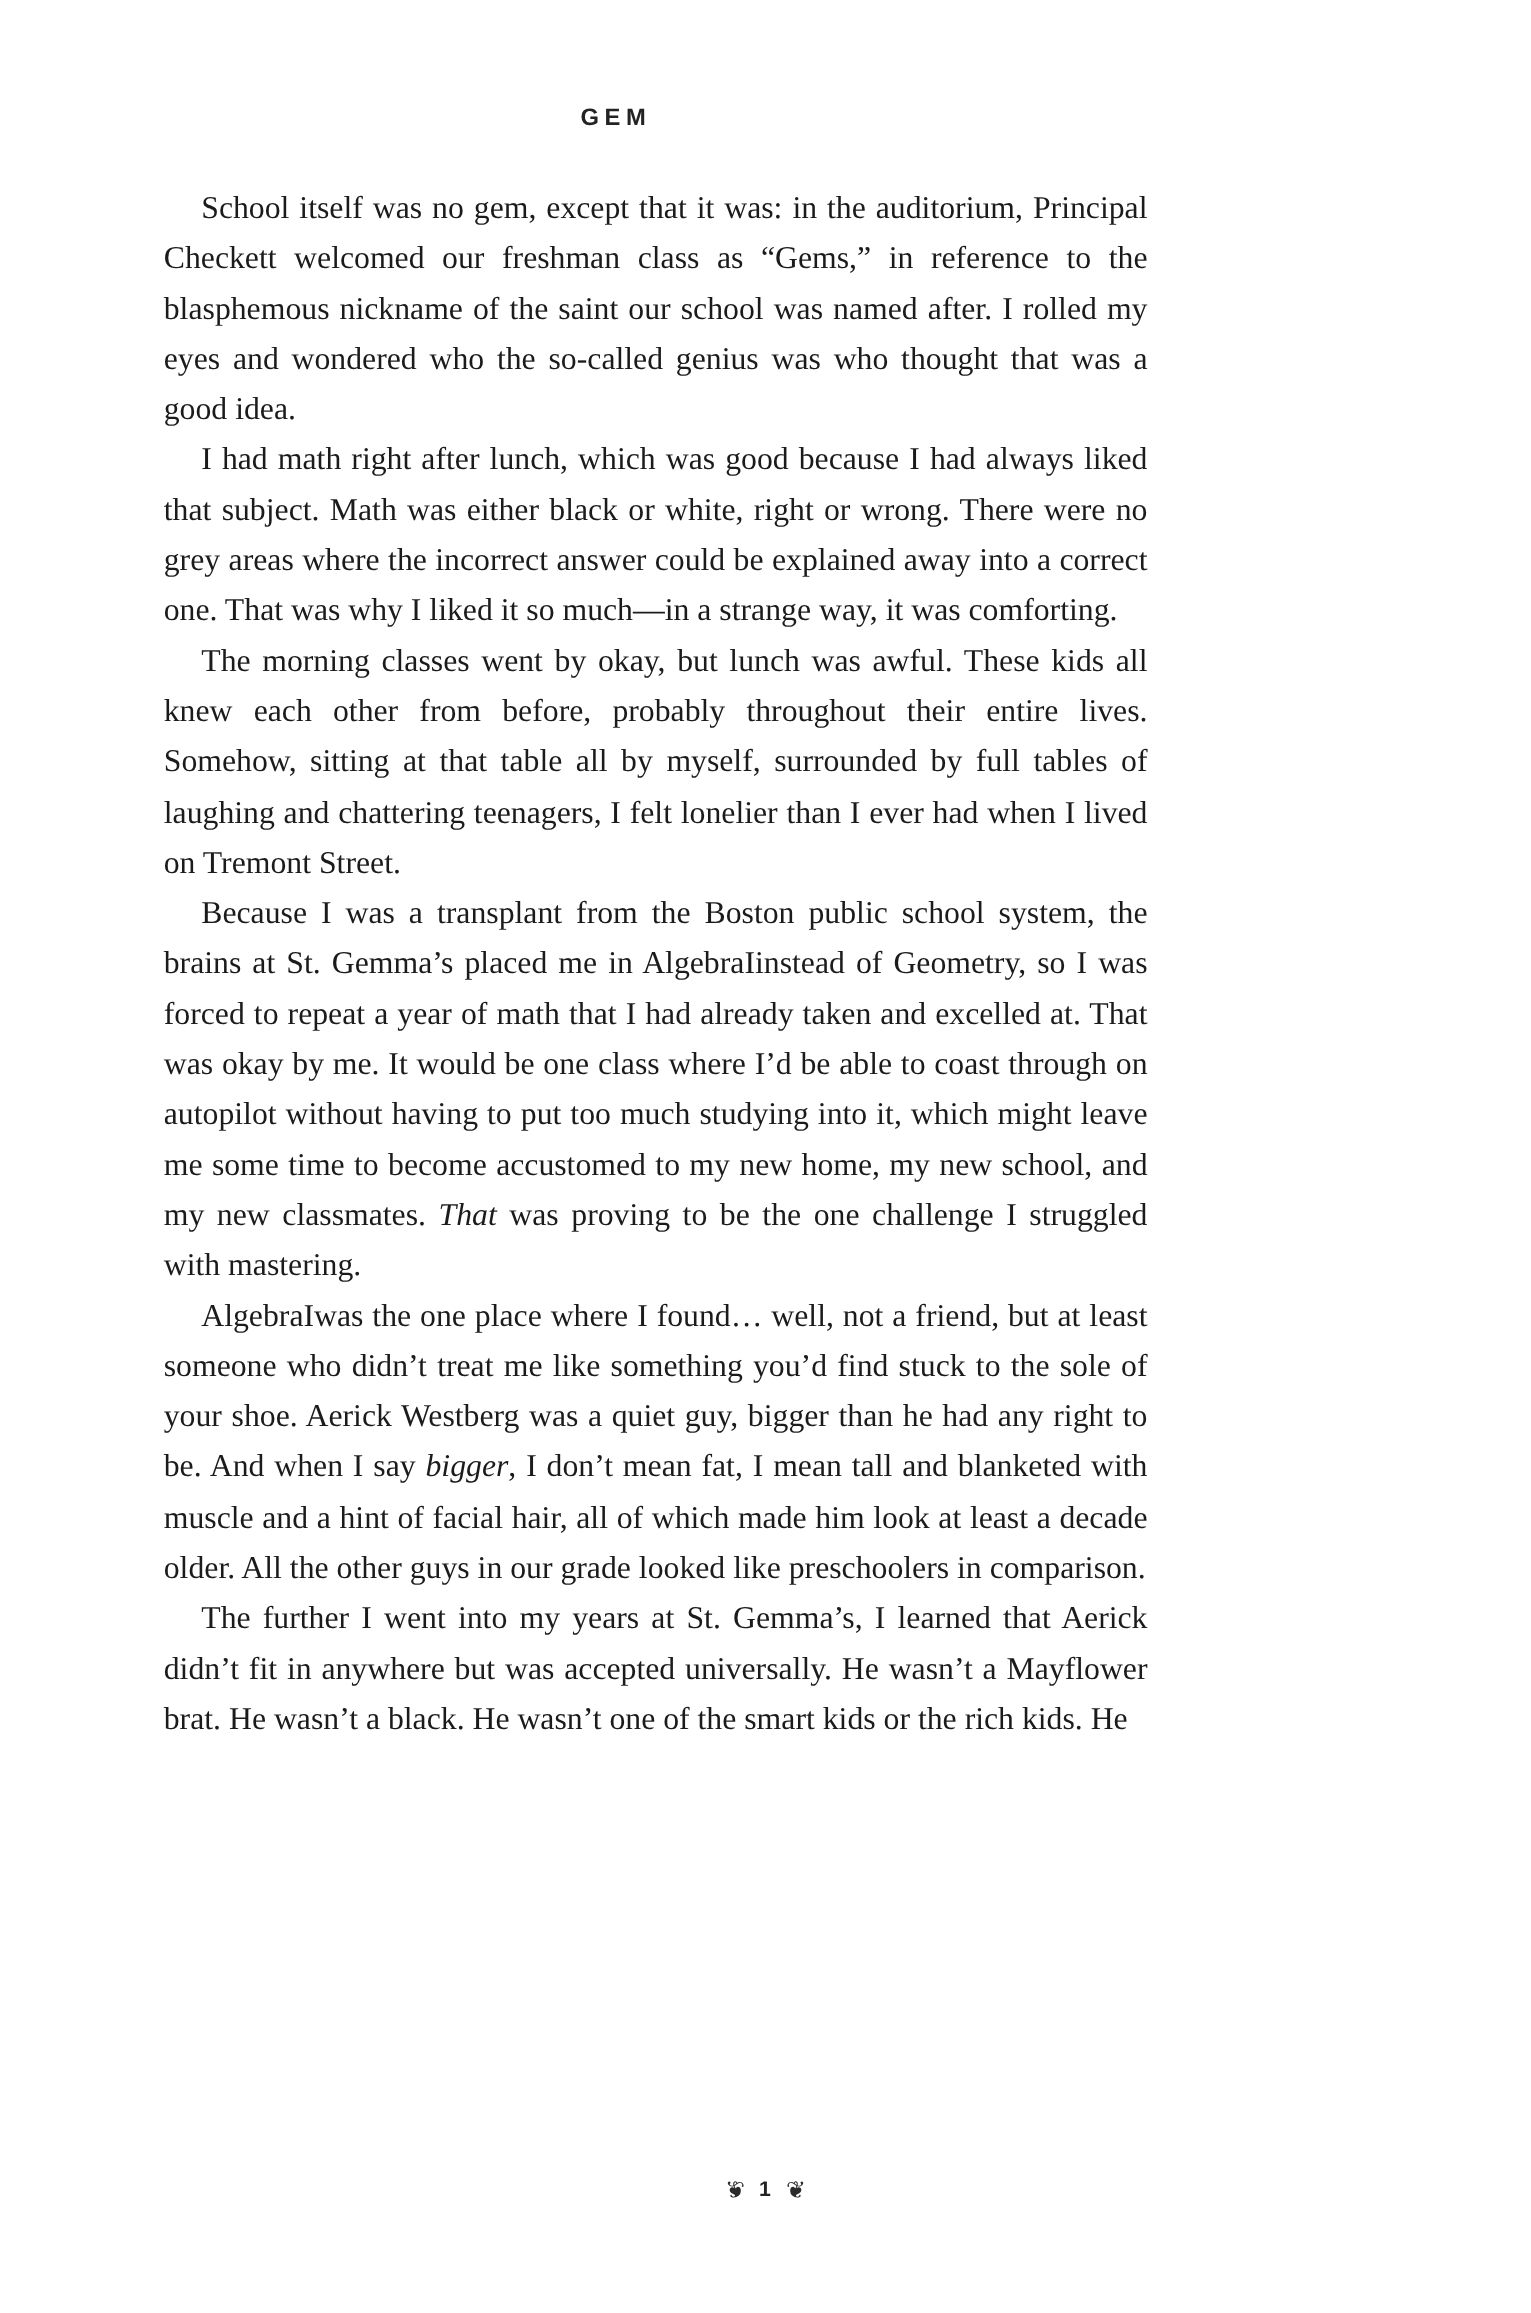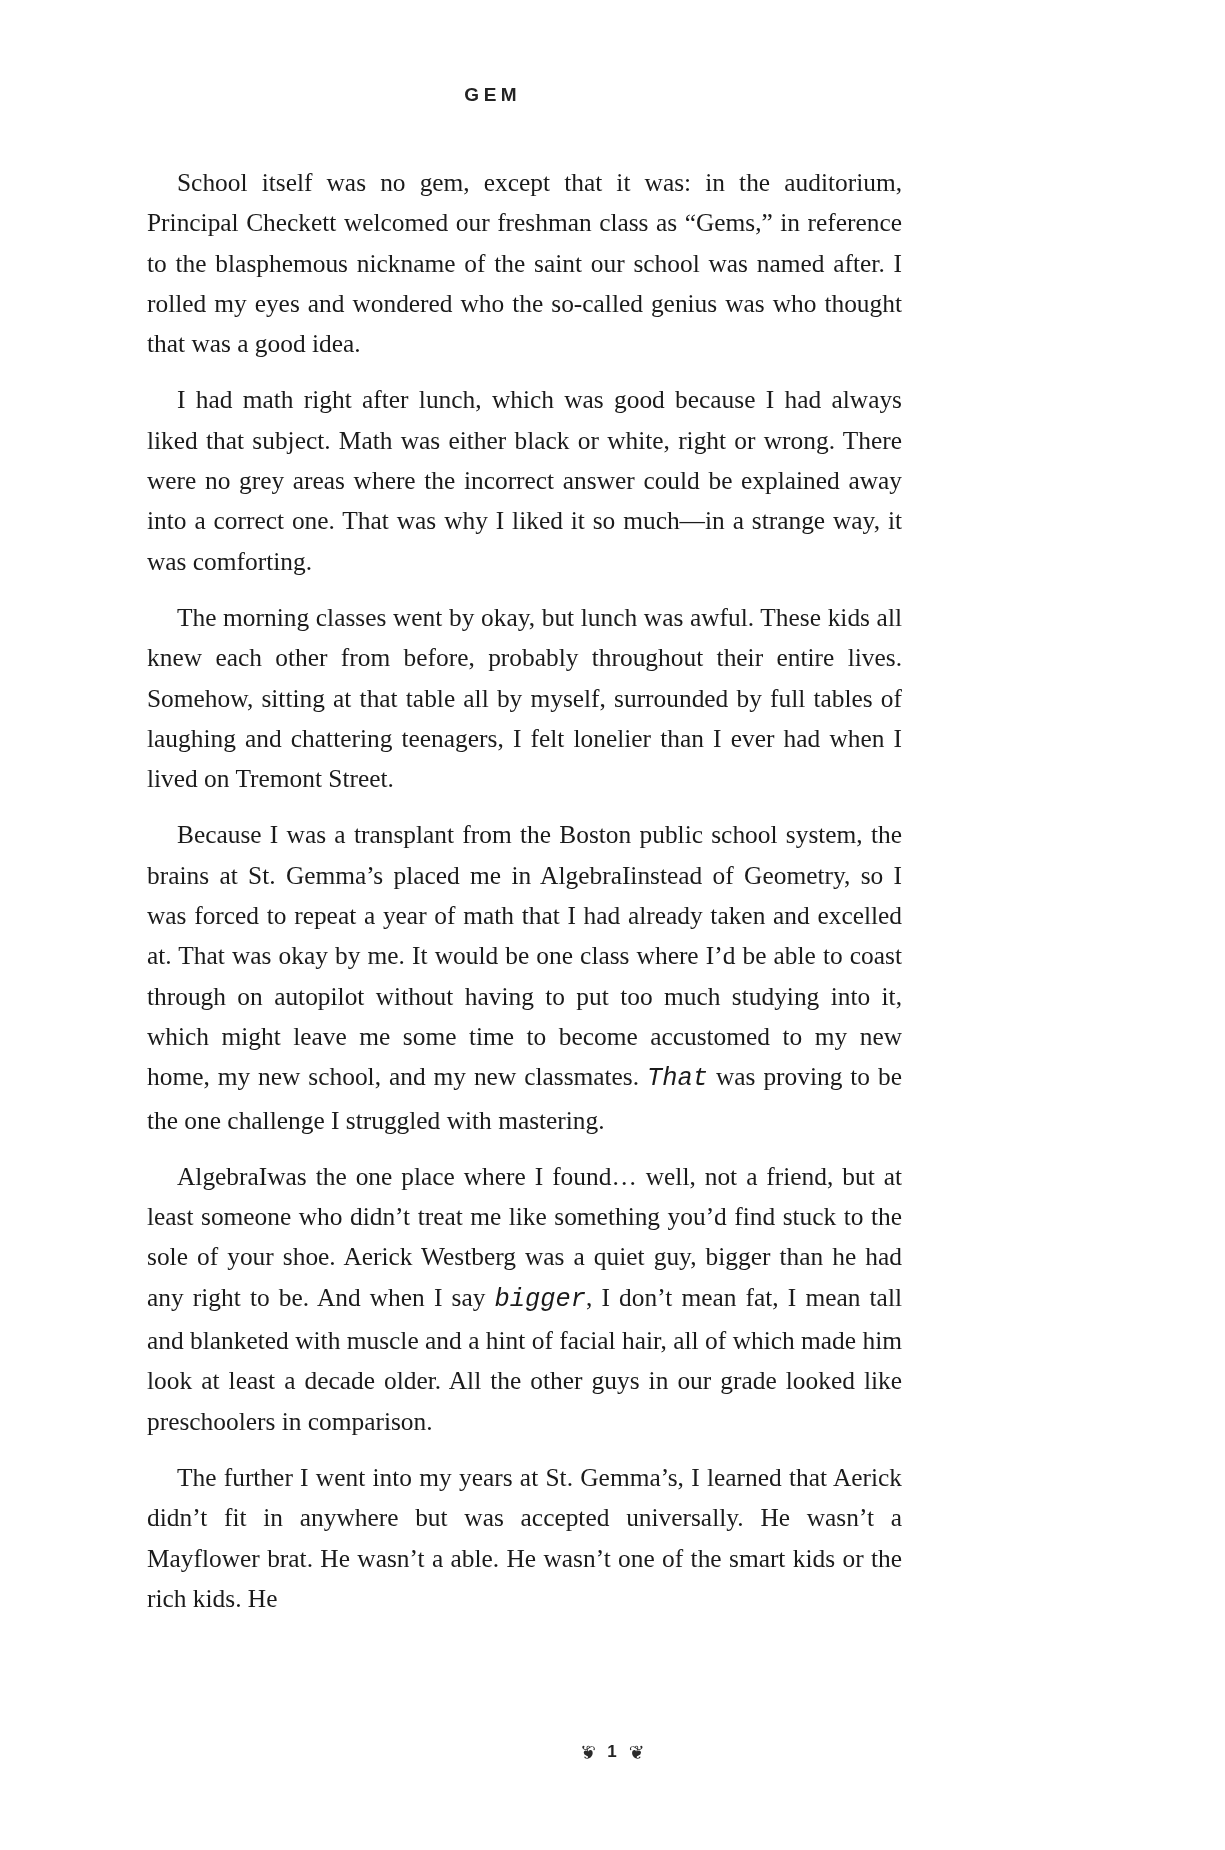--- a/index.html
+++ b/index.html
@@ -41,30 +41,29 @@
     font-family: "Liberation Serif", "DejaVu Serif", serif;
     font-size: 25.4px;
     line-height: 40.3px;
     color: #1b1b1b;
     text-align: justify;
     text-justify: inter-word;
     -webkit-hyphens: none;
     hyphens: none;
   }
   .textblock p {
-    margin: 16px;
+    margin: 0;
     text-indent: 30px;
     text-align: justify;
   }
   .textblock p:last-child {
     text-align: justify;
   }
   .textblock p em {
     font-style: italic;
-    font-family: Liberation Mono, monospace;
   }
 
   
   .folio {
     position: absolute;
     bottom: 88px;
     left: 0;
     width: 1225px;
     display: flex;
     align-items: center;
@@ -102,21 +101,21 @@
     <p>School itself was no gem, except that it was: in the auditorium, Principal Checkett welcomed our freshman class as “Gems,” in reference to the blasphemous nickname of the saint our school was named after. I rolled my eyes and wondered who the so-called genius was who thought that was a good idea.</p>
 
     <p>I had math right after lunch, which was good because I had always liked that subject. Math was either black or white, right or wrong. There were no grey areas where the incorrect answer could be explained away into a correct one. That was why I liked it so much—in a strange way, it was comforting.</p>
 
     <p>The morning classes went by okay, but lunch was awful. These kids all knew each other from before, probably throughout their entire lives. Somehow, sitting at that table all by myself, surrounded by full tables of laughing and chattering teenagers, I felt lonelier than I ever had when I lived on Tremont Street.</p>
 
     <p><span>Because I was a transplant from the Boston public school system, the brains at St. Gemma’s placed me in AlgebraIinstead of Geometry, so I was forced to repeat a year of math that I had already taken and excelled at. That was okay by me. It would be one class where I’d be able to coast through on autopilot without having to put too much studying into it, which might leave me some time to become accustomed to my new home, my new school, and my new classmates.</span> <em>That</em><span> was proving to be the one challenge I struggled with mastering.</span></p>
 
     <p><span>AlgebraIwas the one place where I found… well, not a friend, but at least someone who didn’t treat me like something you’d find stuck to the sole of your shoe. Aerick Westberg was a quiet guy, bigger than he had any right to be. And when I say</span> <em>bigger</em><span>, I don’t mean fat, I mean tall and blanketed with muscle and a hint of facial hair, all of which made him look at least a decade older. All the other guys in our grade looked like preschoolers in comparison.</span></p>
 
-    <p>The further I went into my years at St. Gemma’s, I learned that Aerick didn’t fit in anywhere but was accepted universally. He wasn’t a Mayflower brat. He wasn’t a able. He wasn’t one of the smart kids or the rich kids. He</p>
+    <p>The further I went into my years at St. Gemma’s, I learned that Aerick didn’t fit in anywhere but was accepted universally. He wasn’t a Mayflower brat. He wasn’t a black. He wasn’t one of the smart kids or the rich kids. He</p>
 
   </div>
 
   <div class="folio">
     <span class="fleuron left">❦</span>
     <span class="folio-num">1</span>
     <span class="fleuron right">❦</span>
   </div>
 
 </div>

